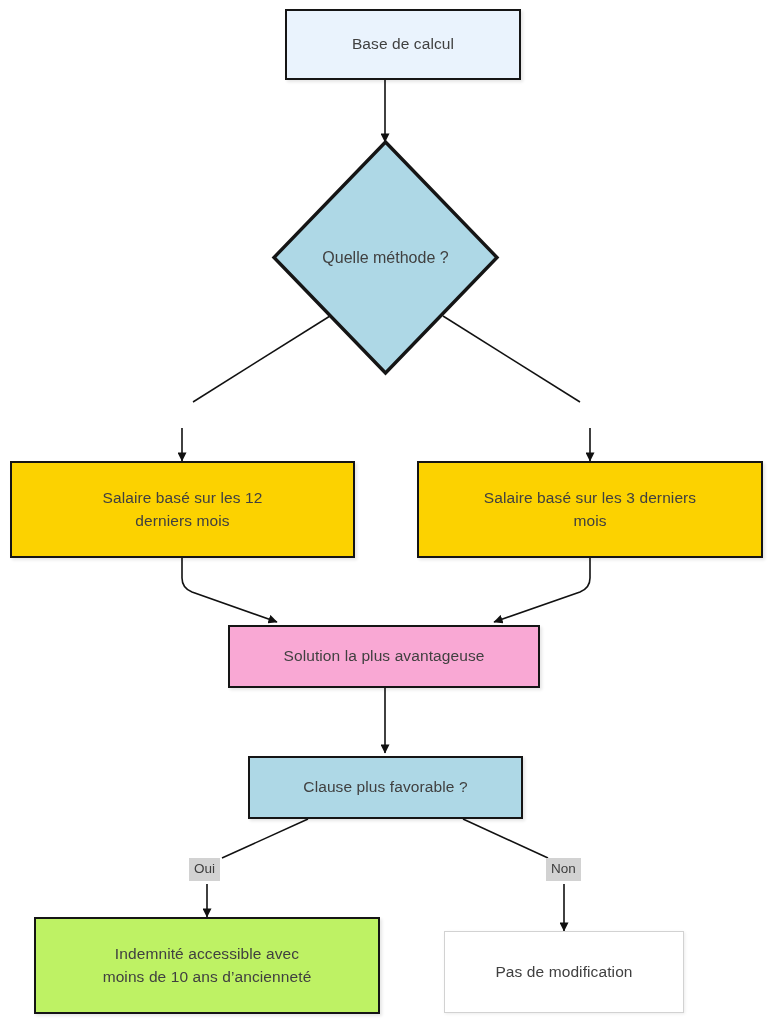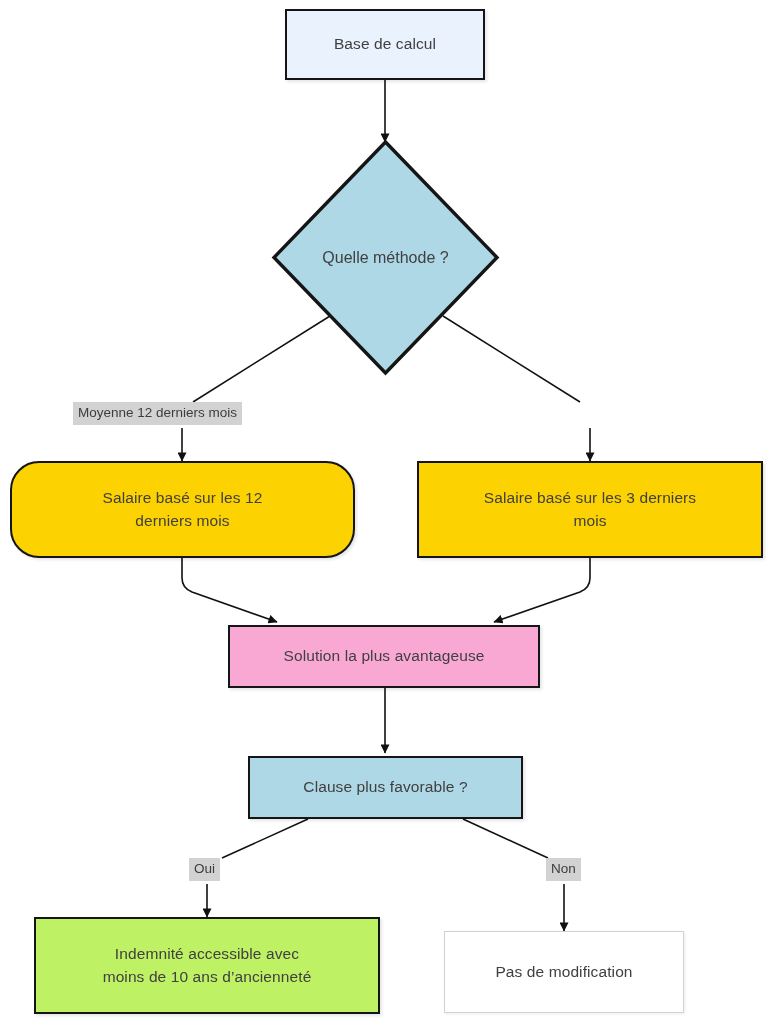--- a/index.html
+++ b/index.html
@@ -129,37 +129,34 @@
 
     <line x1="308" y1="819" x2="222" y2="858" stroke="#111111" stroke-width="1.5"></line>
 
     <line x1="207" y1="884" x2="207" y2="917" stroke="#111111" stroke-width="1.6" marker-end="url(#arrowhead)"></line>
 
     <line x1="463" y1="819" x2="548" y2="858" stroke="#111111" stroke-width="1.5"></line>
 
     <line x1="564" y1="884" x2="564" y2="931" stroke="#111111" stroke-width="1.6" marker-end="url(#arrowhead)"></line>
   </svg>
 
-  <div class="node box box-start" style="left:285px; top:9px; width:200px; height:71px;">
+  <div class="node box box-start" style="left:285px; top:9px; width:236px; height:71px;">
     <span class="node-text">Base de calcul</span>
   </div>
 
   <div class="diamond-wrap" style="left:271px; top:139px; width:229px; height:237px;">
     <svg width="229" height="237" viewBox="0 0 229 237" xmlns="http://www.w3.org/2000/svg">
       <polygon points="114.5,3 226,118.5 114.5,234 3,118.5" fill="#aed8e6" stroke="#151515" stroke-width="3.4" stroke-linejoin="miter"></polygon>
     </svg>
     <span class="node-text">Quelle méthode ?</span>
   </div>
 
-  <div class="edge-label" style="left:73px; top:402px;">
-    <span>Moyenne 12 derniers mois</span>
-  </div>
 
 
-  <div class="node box box-yellow" style="left:10px; top:461px; width:345px; height:97px;border-radius:29px;">
+  <div class="node box box-yellow" style="left:10px; top:461px; width:345px; height:97px;">
     <span class="node-text">Salaire basé sur les 12
 derniers mois</span>
   </div>
 
   <div class="node box box-yellow" style="left:417px; top:461px; width:346px; height:97px;">
     <span class="node-text">Salaire basé sur les 3 derniers
 mois</span>
   </div>
 
   <div class="node box box-green" style="left:228px; top:625px; width:312px; height:63px;">

